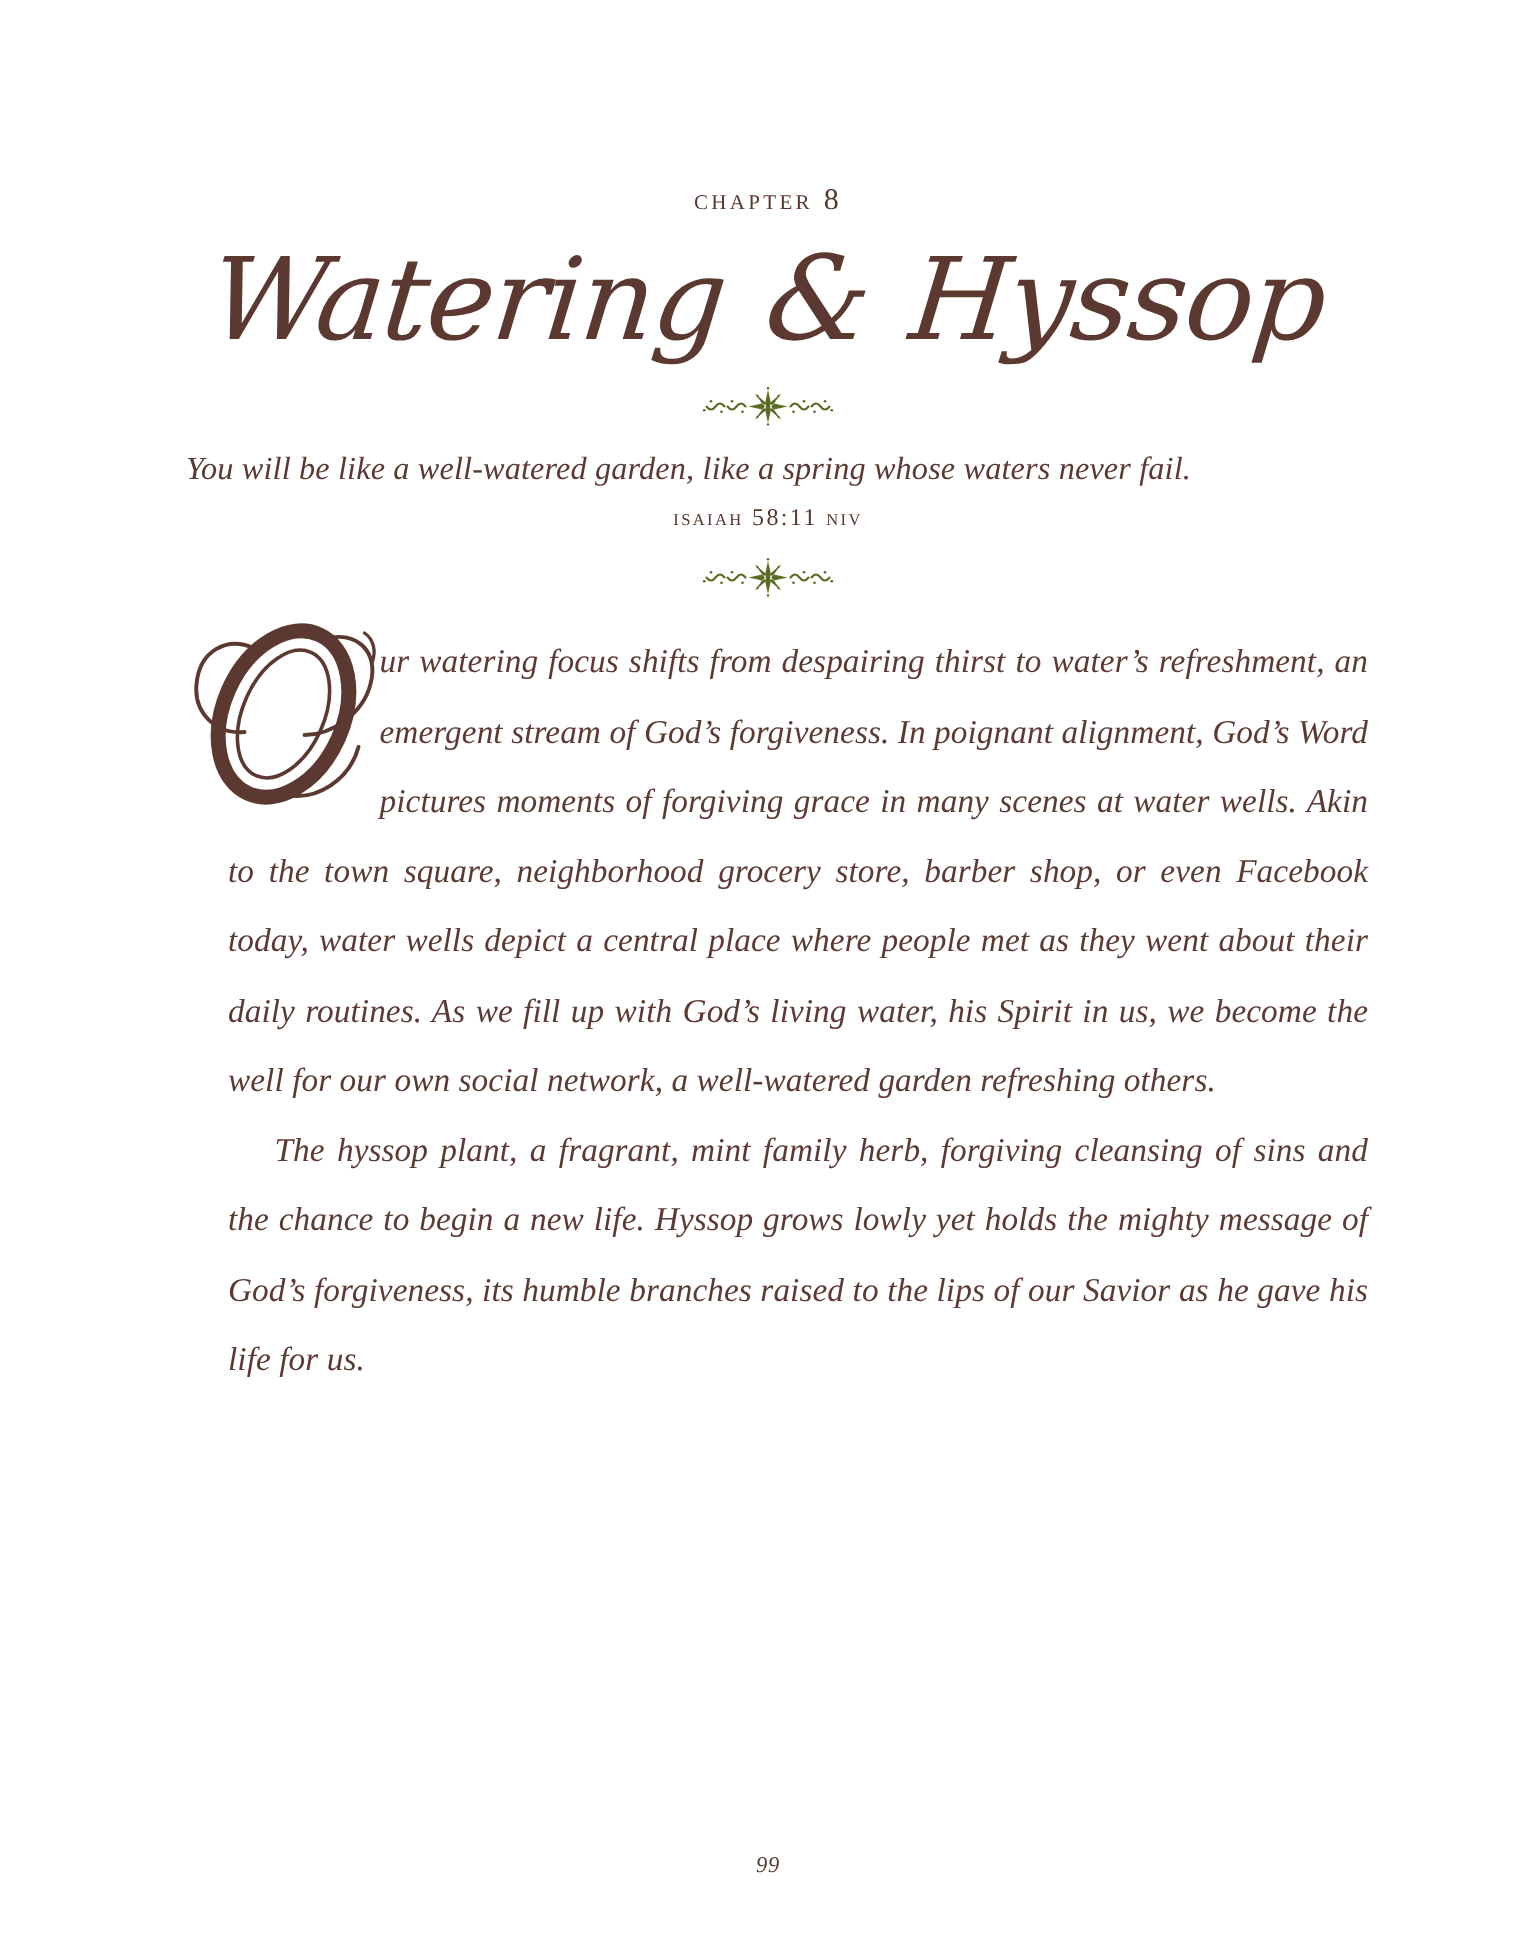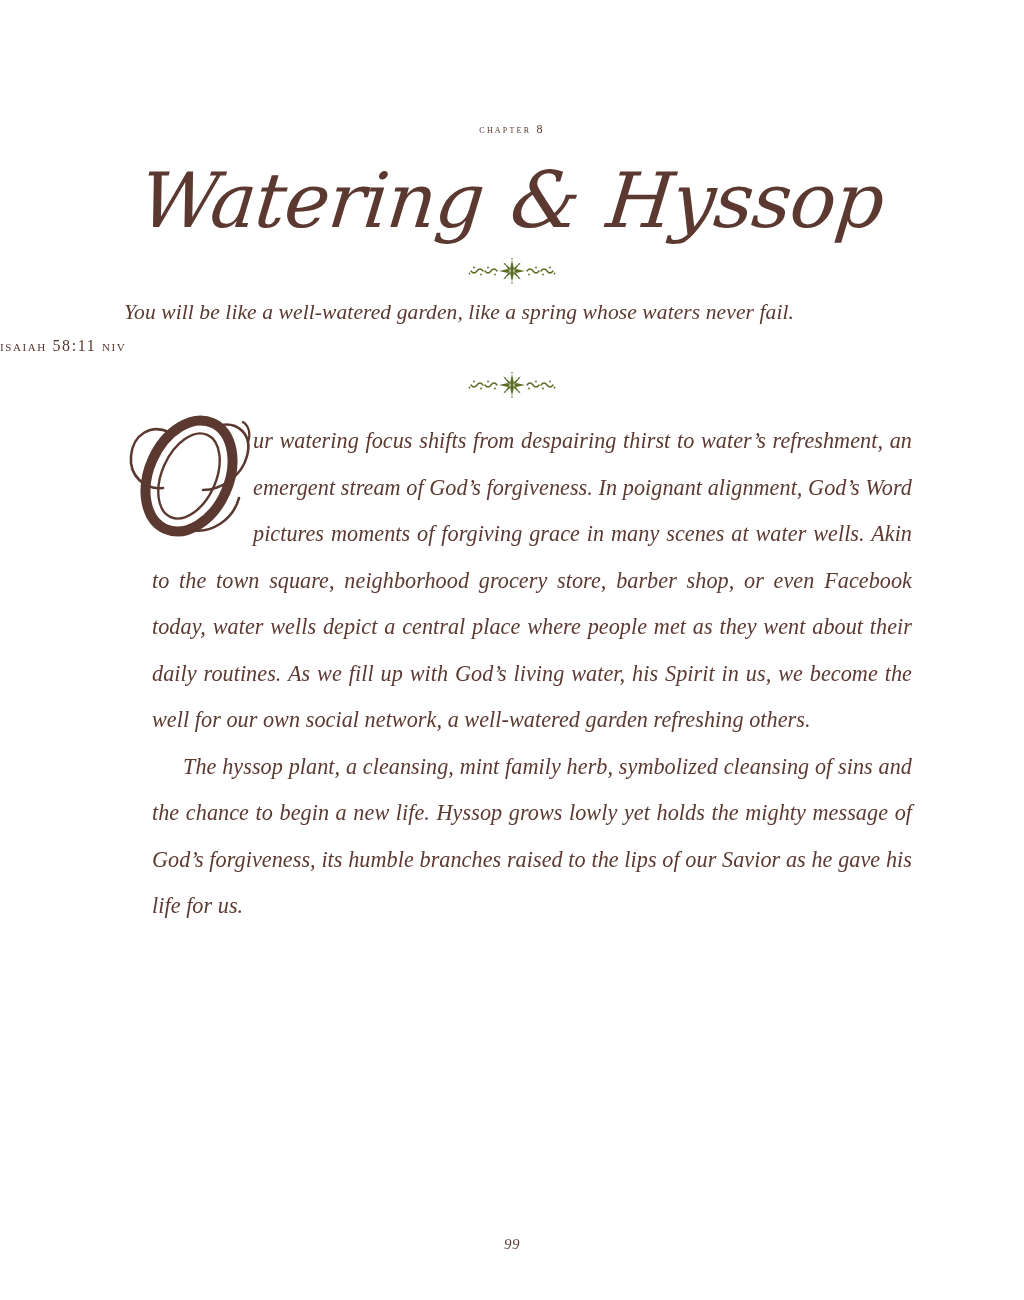--- a/index.html
+++ b/index.html
@@ -23,21 +23,21 @@
   }
 
   
   .chapter-eyebrow {
     position: absolute;
     top: 122px;
     left: 0;
     width: 1024px;
     text-align: center;
     font-family: "Liberation Serif", serif;
-    font-size: 12px;
+    font-size: 20px;
     letter-spacing: 2.2px;
     color: #58362c;
     font-variant: small-caps;
     text-transform: lowercase;
   }
   .chapter-eyebrow .num {
     font-variant: normal;
     text-transform: none;
   }
 
@@ -90,21 +90,21 @@
     font-size: 21.5px;
     color: #5b3930;
     letter-spacing: 0.1px;
     white-space: nowrap;
   }
   .epigraph-ref {
     position: absolute;
     top: 337px;
     left: 0;
     width: 1024px;
-    text-align: left;
+    text-align: center;
     font-family: "Liberation Serif", serif;
     font-size: 16px;
     letter-spacing: 1.6px;
     color: #58362c;
     font-variant: small-caps;
     text-transform: lowercase;
   }
   .epigraph-ref .fig {
     font-variant: normal;
     text-transform: none;
@@ -274,19 +274,19 @@
 
           <path d="M44 34 C26 26 8 36 6 58 C4 78 20 92 38 90" stroke-width="2.6"></path>
 
           <path d="M66 132 C86 136 108 122 114 100" stroke-width="2.6"></path>
 
           <path d="M118 24 C124 28 126 36 123 44" stroke-width="2.2"></path>
         </g>
       </svg>
         </span><span>ur watering focus shifts from despairing thirst to water’s refreshment, an emergent stream of God’s forgiveness. In poignant alignment, God’s Word pictures moments of forgiving grace in many scenes at water wells. Akin to the town square, neighborhood grocery store, barber shop, or even Facebook today, water wells depict a central place where people met as they went about their daily routines. As we fill up with God’s living water, his Spirit in us, we become the well for our own social network, a well-watered garden refreshing others.</span></p>
 
-    <p class="body-para indented">The hyssop plant, a cleansing, mint family herb, symbolized cleansing of sins and the chance to begin a new life. Hyssop grows lowly yet holds the mighty message of God’s forgiveness, its humble branches raised to the lips of our Savior as he gave his life for us.</p>
+    <p class="body-para indented">The hyssop plant, a fragrant, mint family herb, forgiving cleansing of sins and the chance to begin a new life. Hyssop grows lowly yet holds the mighty message of God’s forgiveness, its humble branches raised to the lips of our Savior as he gave his life for us.</p>
 
   </div>
 
   <div class="folio">99</div>
 
 </div>
 
 </body></html>

